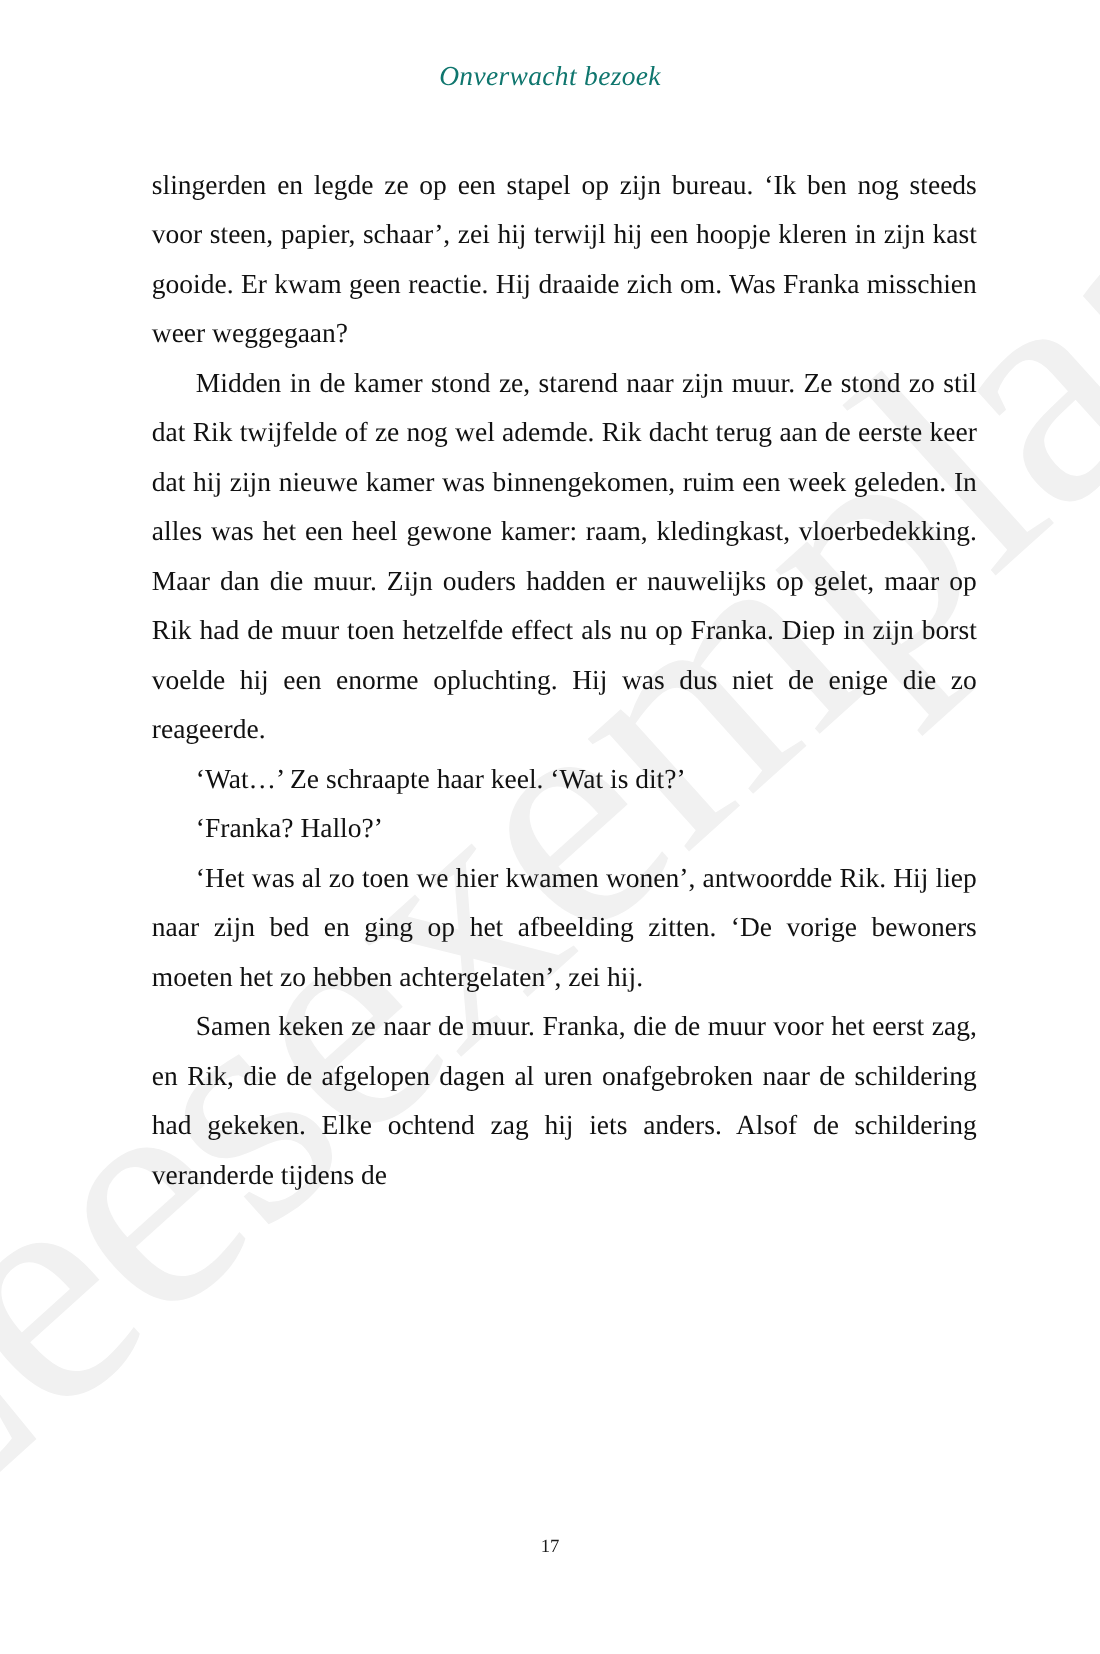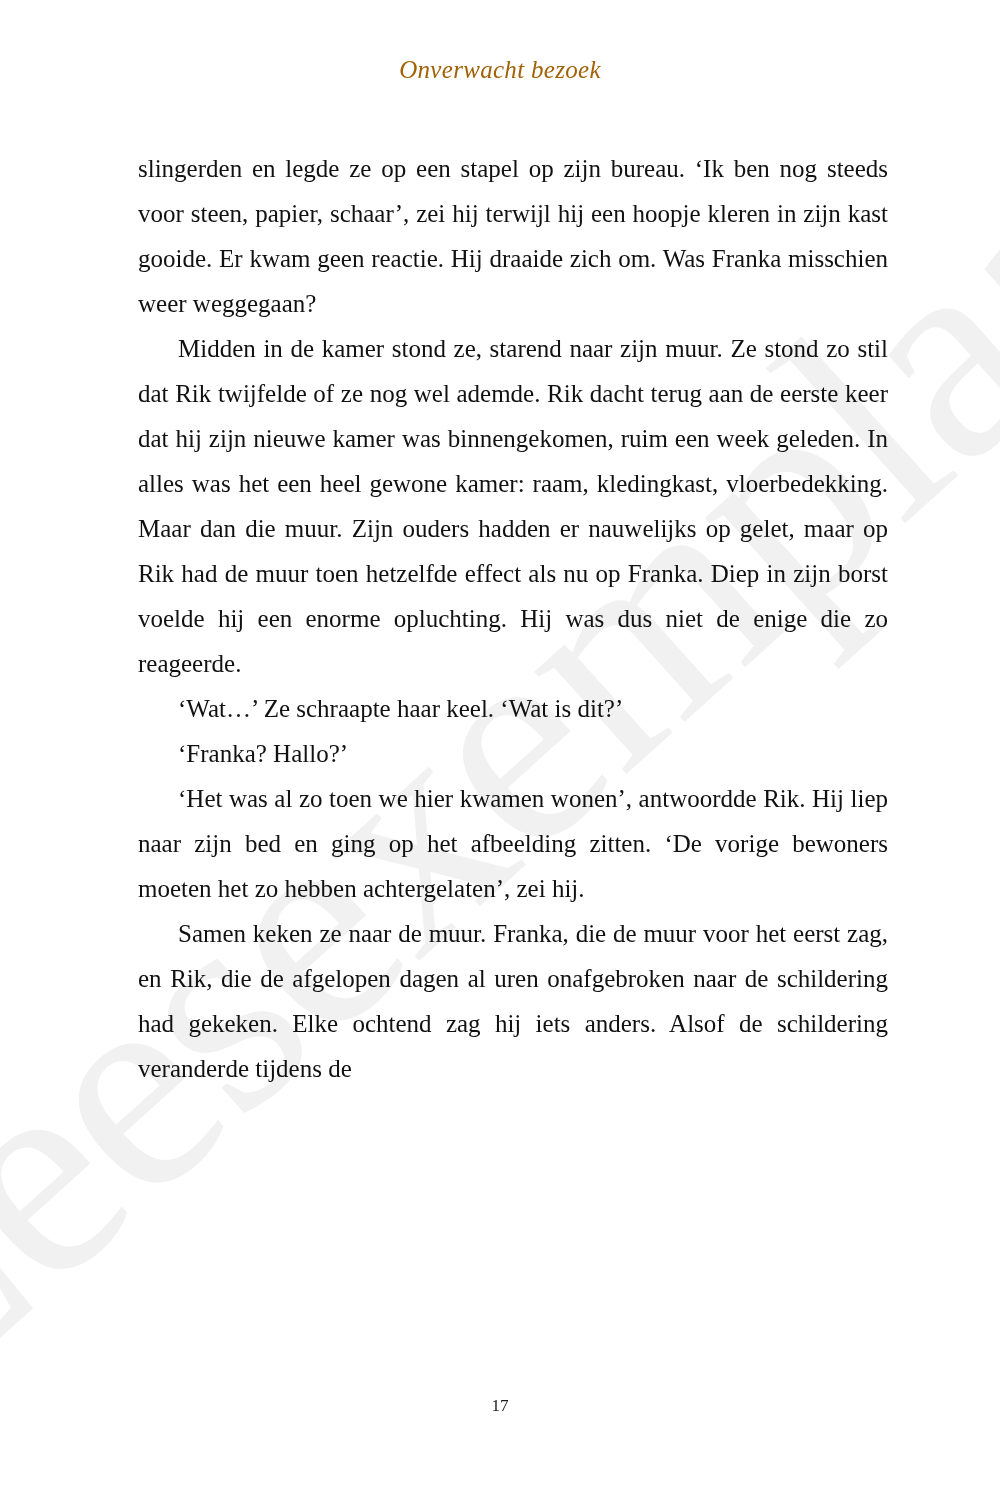--- a/index.html
+++ b/index.html
@@ -49,21 +49,21 @@
 
   .running-header {
     position: absolute;
     top: 56px;
     left: 0;
     width: 1000px;
     text-align: center;
     font-style: italic;
     font-size: 25px;
     letter-spacing: 0.3px;
-    color: #a16207;
+    color: #0f766e;
   }
 
   .text-block {
     position: absolute;
     top: 146px;
     left: 138px;
     width: 750px;
   }
 
   .para {

